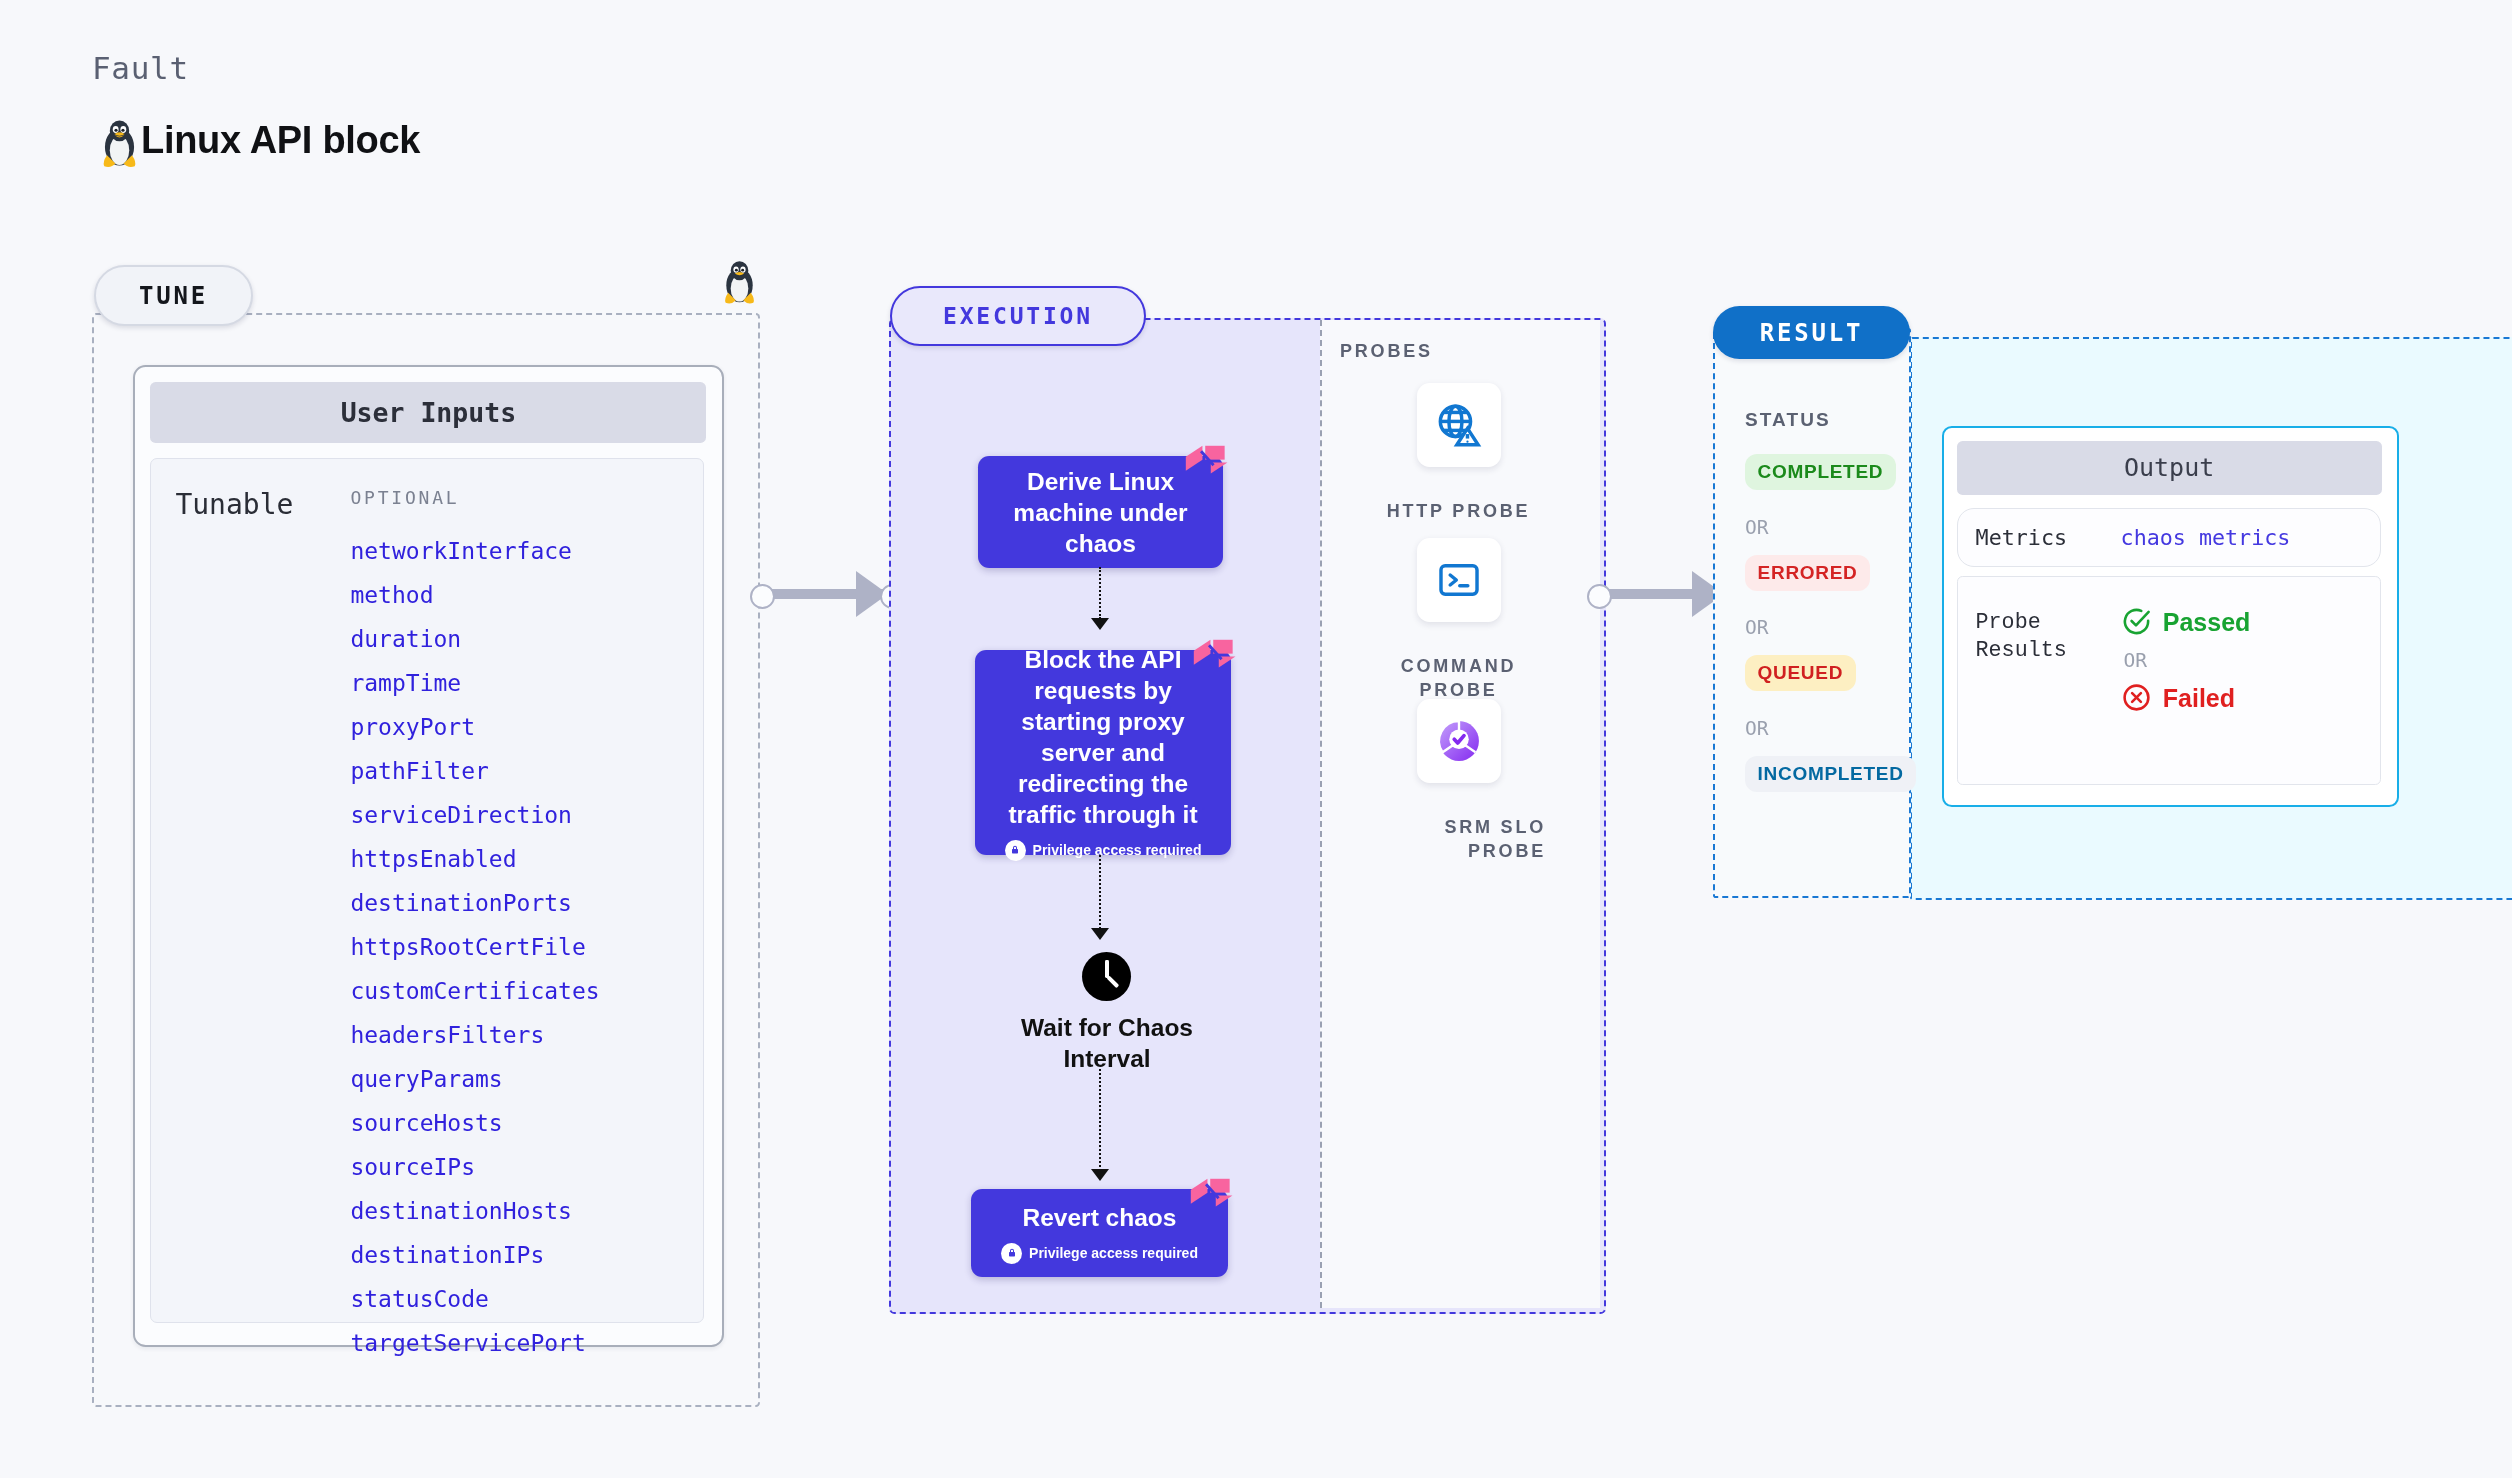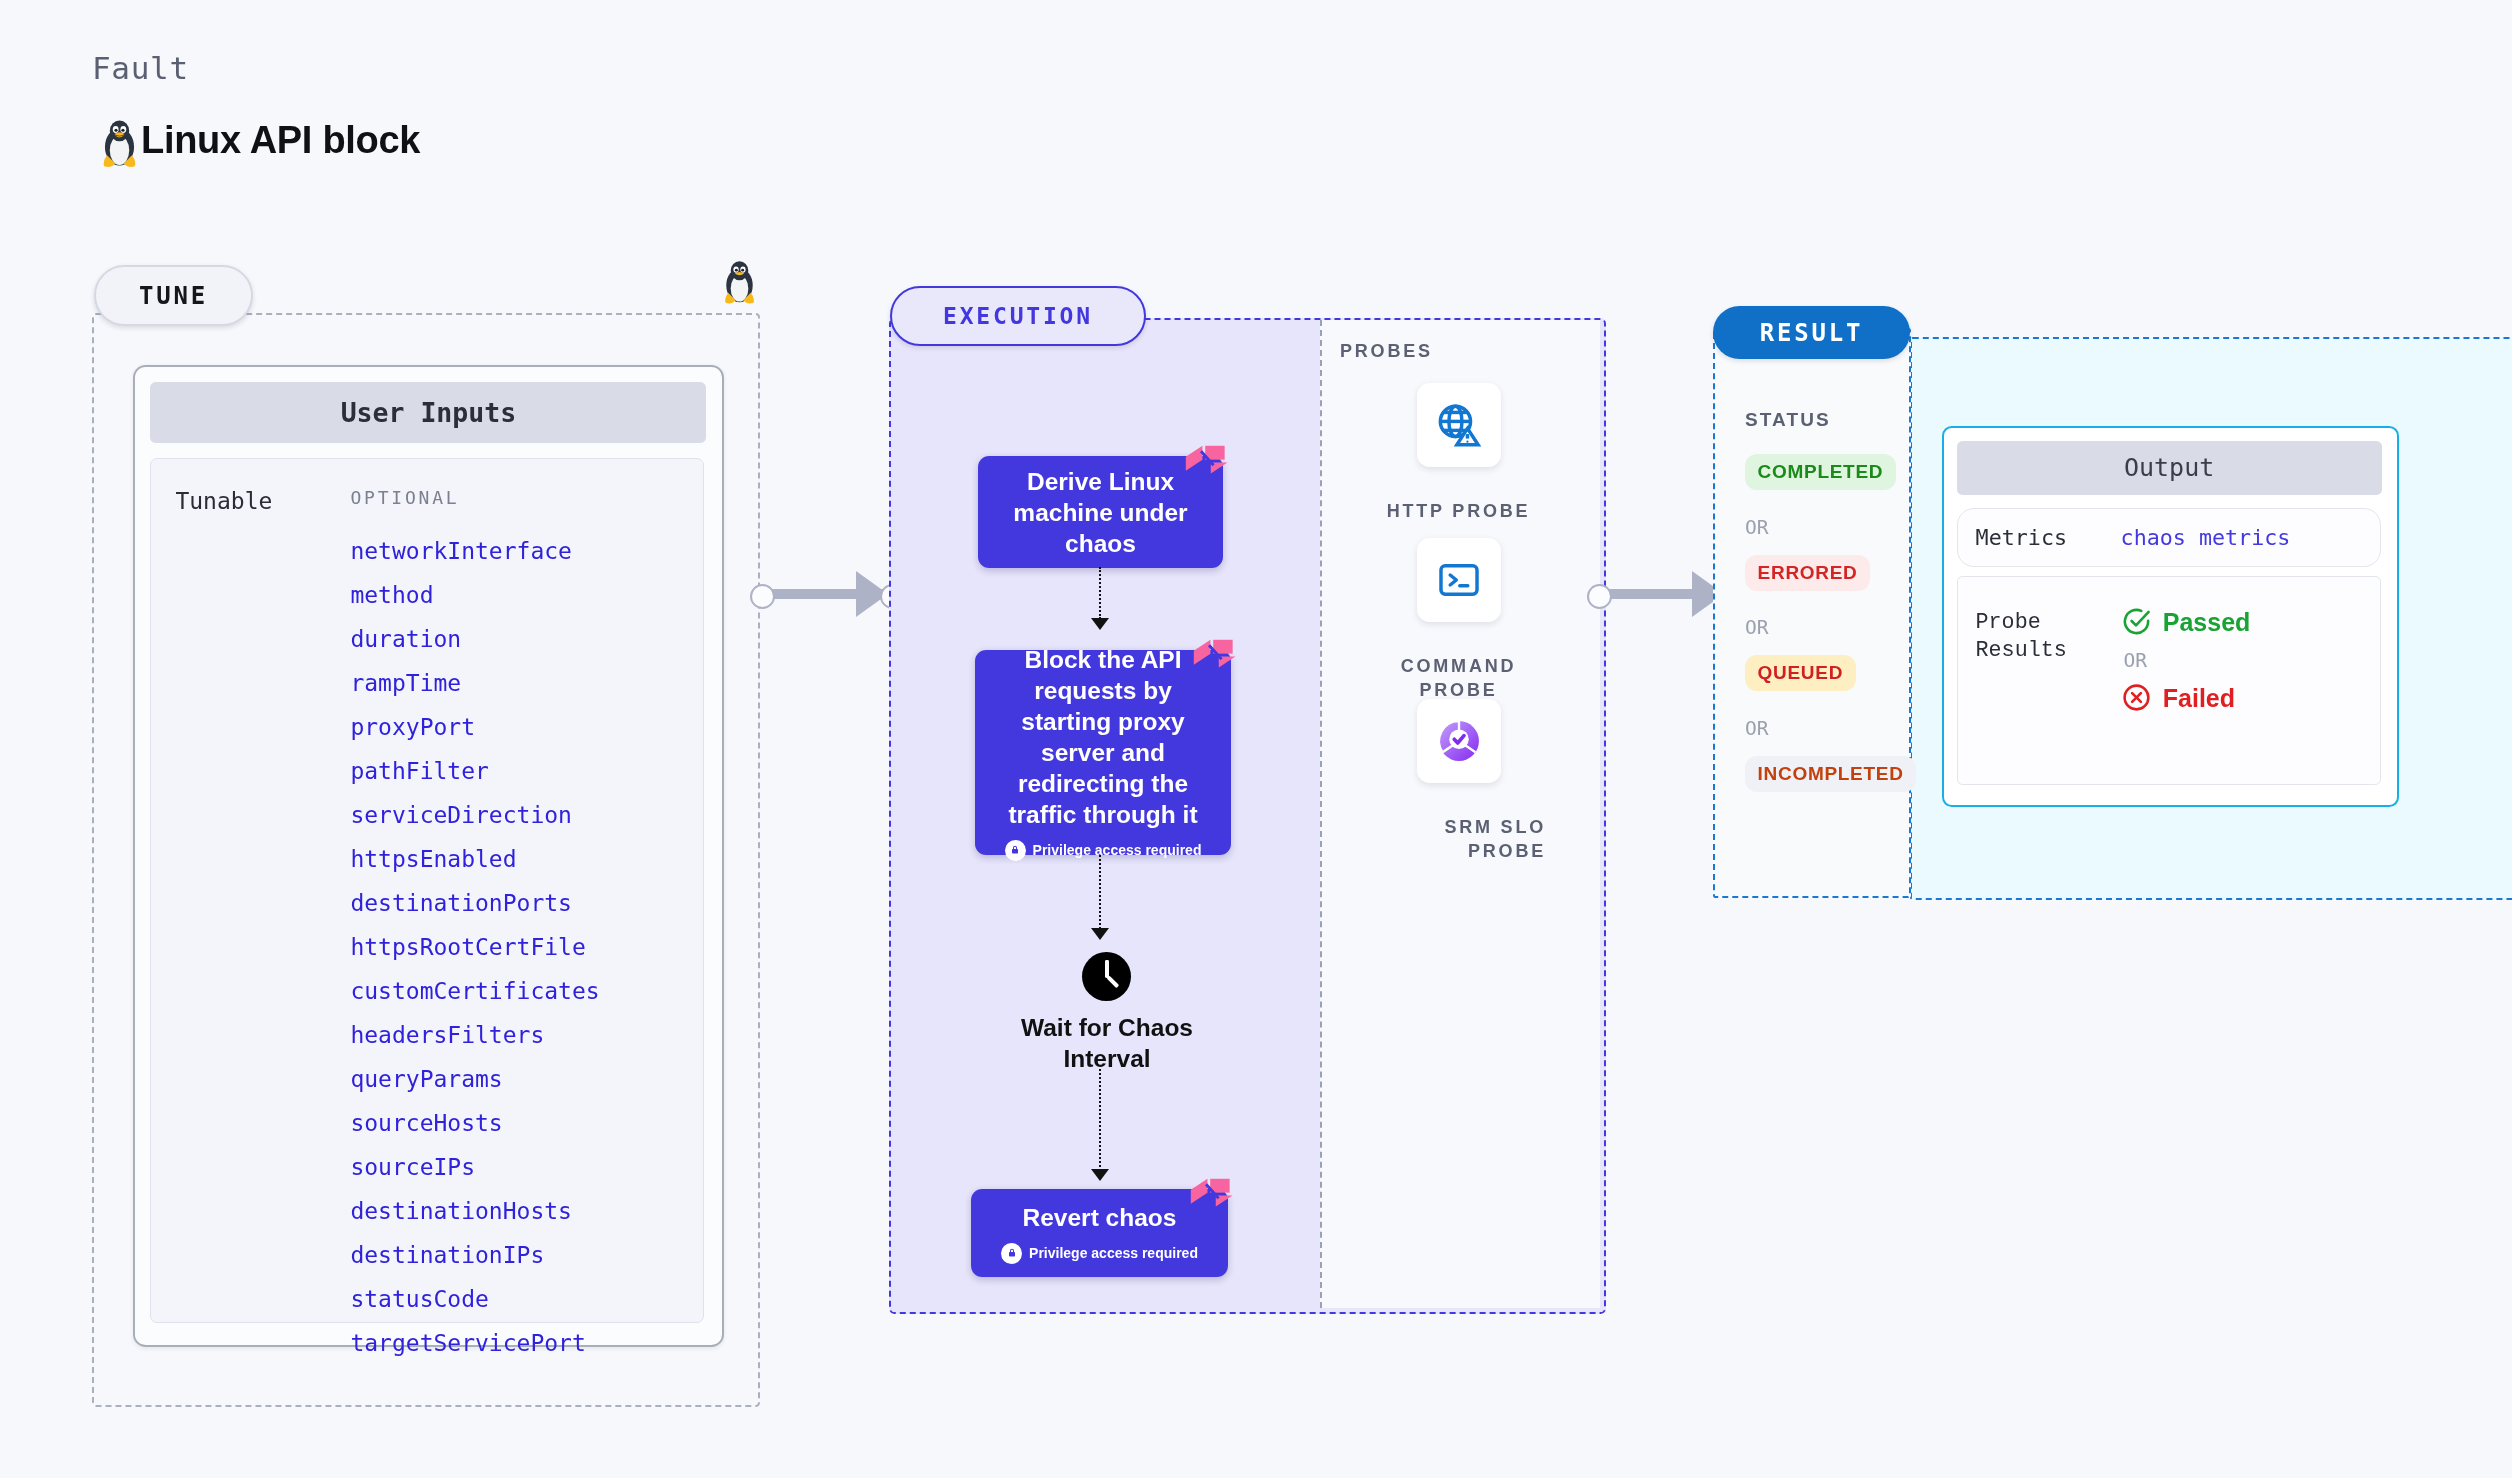--- a/index.html
+++ b/index.html
@@ -53,21 +53,21 @@
     background:#d9dbe7;border-radius:5.6px;display:flex;align-items:center;justify-content:center;
   }
   #ui-head span{font-family:"DejaVu Sans Mono","Liberation Mono",monospace;font-size:26.5px;font-weight:bold;color:#2c2f3a;}
   #ui-body{
     position:absolute;left:15.4px;top:91px;width:552px;height:863px;
     background:#f3f5fa;border:1.4px solid #dfe2ec;border-radius:7px;
     display:flex;
   }
   #tunable-label{
     font-family:"DejaVu Sans Mono","Liberation Mono",monospace;
-    font-size:23px;color:#2a2d36;padding:29px 0 0 24px;width:175px;flex:none;
+    font-size:28px;color:#2a2d36;padding:29px 0 0 24px;width:175px;flex:none;
   }
   #opt-col{flex:1;padding-top:28px;}
   #opt-title{
     font-family:"DejaVu Sans Mono","Liberation Mono",monospace;
     font-size:18px;letter-spacing:2.8px;color:#7b8191;margin-bottom:21px;
   }
   .tunable-item{
     font-family:"DejaVu Sans Mono","Liberation Mono",monospace;
     font-size:23px;color:#3021dd;line-height:44px;white-space:nowrap;
   }
@@ -399,21 +399,21 @@
 </div>
 <div class="or-txt" style="top:516px;">OR</div>
 <div class="sbadge" style="top:555px;background:#fdeaea;color:#d42424;">
   <span>ERRORED</span>
 </div>
 <div class="or-txt" style="top:616px;">OR</div>
 <div class="sbadge" style="top:655px;background:#fdefc2;color:#d02020;">
   <span>QUEUED</span>
 </div>
 <div class="or-txt" style="top:717px;">OR</div>
-<div class="sbadge" style="top:756px;background:#eff1f6;color:#c2410c;">
+<div class="sbadge" style="top:756px;background:#eff1f6;color:#0369a1;">
   <span>INCOMPLETED</span>
 </div>
 
 <div id="out-card">
   <div id="out-head">
     <span>Output</span>
   </div>
   <div id="metrics-row">
     <span class="out-key">Metrics</span>
     <span class="out-val-mono">chaos metrics</span>

